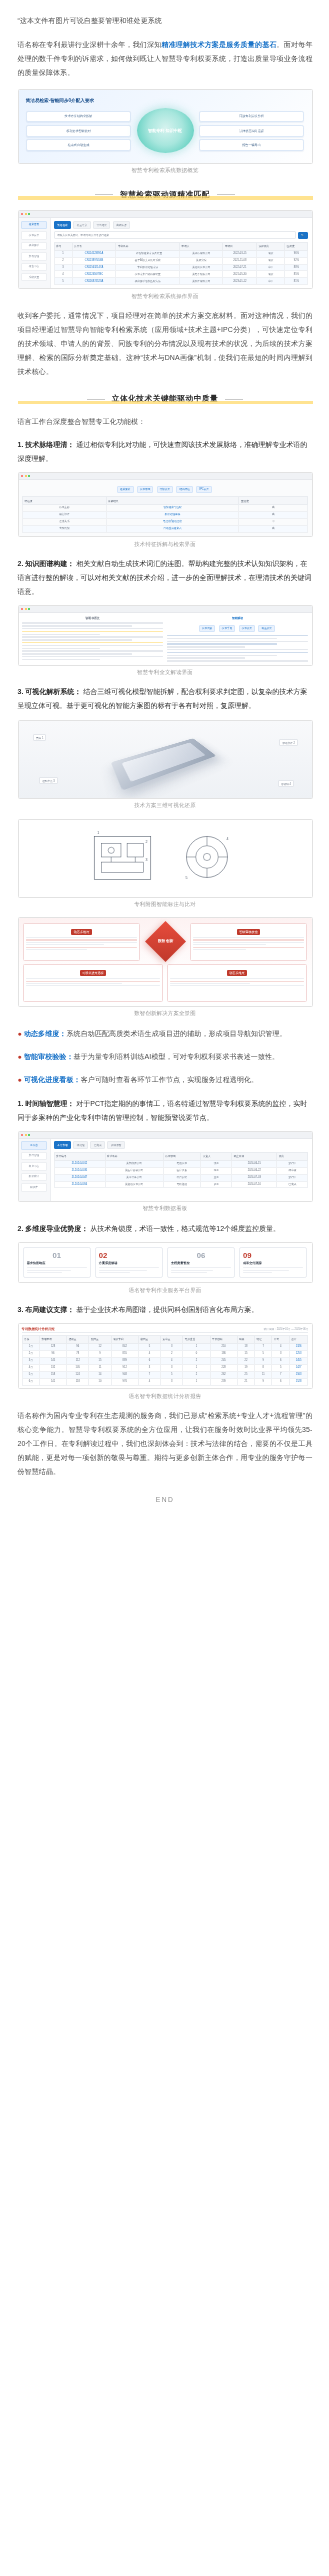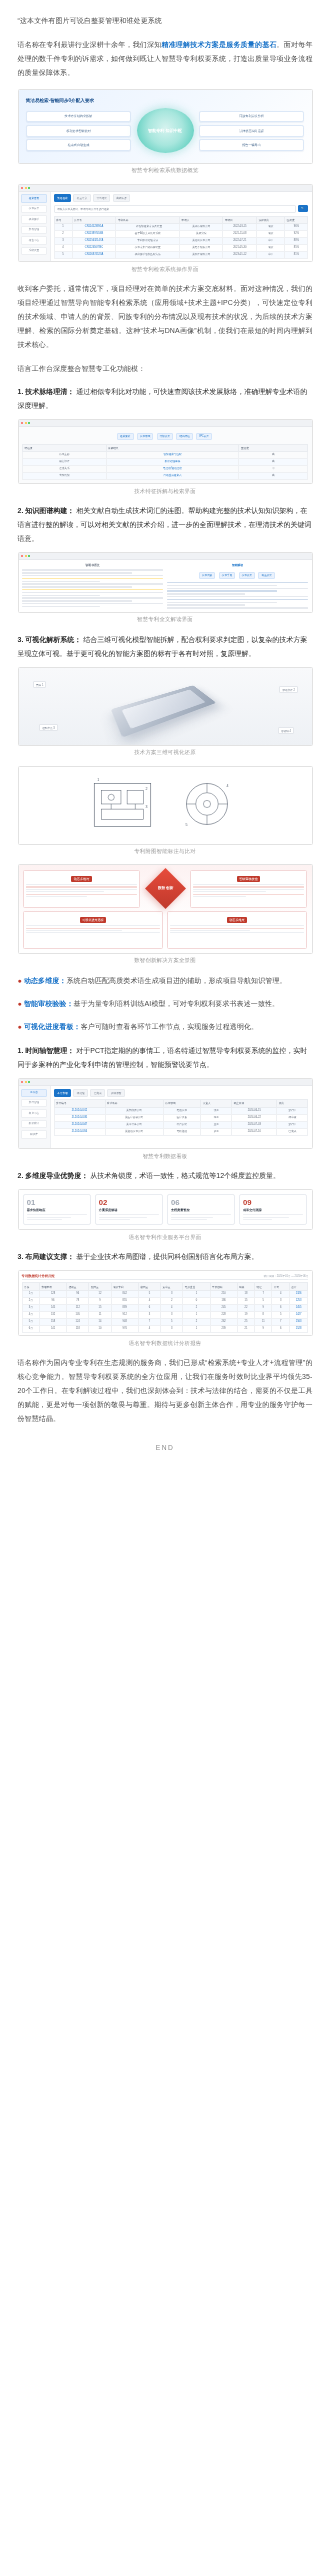--- a/index.html
+++ b/index.html
@@ -243,21 +243,21 @@
 
   
   .quad { display: flex; gap: 3.6px; padding: 4.1px; background:#fff; }
   .quad .qcard {
     flex: 1; border: 0.5px solid #e9ecf1; border-radius: 2.1px; padding: 3.6px 3.1px;
     text-align: left;
   }
   .qnum {
     font-size: 7.7px; font-weight: bold; color: #c0392b; line-height: 1;
   }
-  .qnum.gray { color: #9fa7b3; }
+  .qnum.gray { color: #9fa7b3; text-align: center; }
   .qtitle { font-size: 3.1px; color: #3c4450; margin-top: 2.1px; font-weight: bold; }
   .qline { height: 1.1px; background: #edeff3; border-radius: 0.5px; margin-top: 1.5px; }
 
   
   .report { background:#fff; padding: 2.6px 3.1px; }
   .report .rhead {
     display:flex; justify-content:space-between; align-items:center;
     border-bottom: 0.5px solid #e9ecf0; padding-bottom: 1.5px; margin-bottom: 2.1px;
   }
   .report .rtitle { font-size: 3.3px; color: #c0392b; font-weight: bold; }
@@ -300,20 +300,24 @@
             <div class="hero-card">同族专利关联分析</div>
             <div class="hero-card">法律状态实时追踪</div>
             <div class="hero-card">报告一键导出</div>
           </div>
         </div>
       </div>
     </div>
     <figcaption>智慧专利检索系统数据概览</figcaption>
   </figure>
 
+  <div class="sec-head">
+    <span class="chip">智慧检索驱动源精准匹配</span>
+    <span class="underline"></span>
+  </div>
 
   <figure>
     <div class="shot">
       <div class="titlebar">
         <span class="dot r"></span>
         <span class="dot y"></span>
         <span class="dot g"></span>
       </div>
       <div class="app">
         <div class="side">
@@ -396,20 +400,24 @@
             </tbody>
           </table>
         </div>
       </div>
     </div>
     <figcaption>智慧专利检索系统操作界面</figcaption>
   </figure>
 
   <p class="body-text">收到客户委托，通常情况下，项目经理对在简单的技术方案交底材料。面对这种情况，我们的项目经理通过智慧导向智能专利检索系统（应用领域+技术主题+IPC分类），可快速定位专利的技术领域、申请人的的背景、同族专利的分布情况以及现有技术的状况，为后续的技术方案理解、检索的国际分析奠定基础。这种“技术与DNA画像”机制，使我们在最短的时间内理解到技术核心。</p>
 
+  <div class="sec-head">
+    <span class="chip">立体化技术关键能驱动中质量</span>
+    <span class="underline"></span>
+  </div>
 
   <p class="body-text">语言工作台深度整合智慧专工化功能模：</p>
 
   <div class="sub-head">
     <span class="num">1.</span>
     <span>技术脉络理清：</span>
     <span style="font-weight:normal">通过相似专利比对功能，可快速查阅该技术发展脉络，准确理解专业术语的深度理解。</span>
   </div>
 
   <figure>

